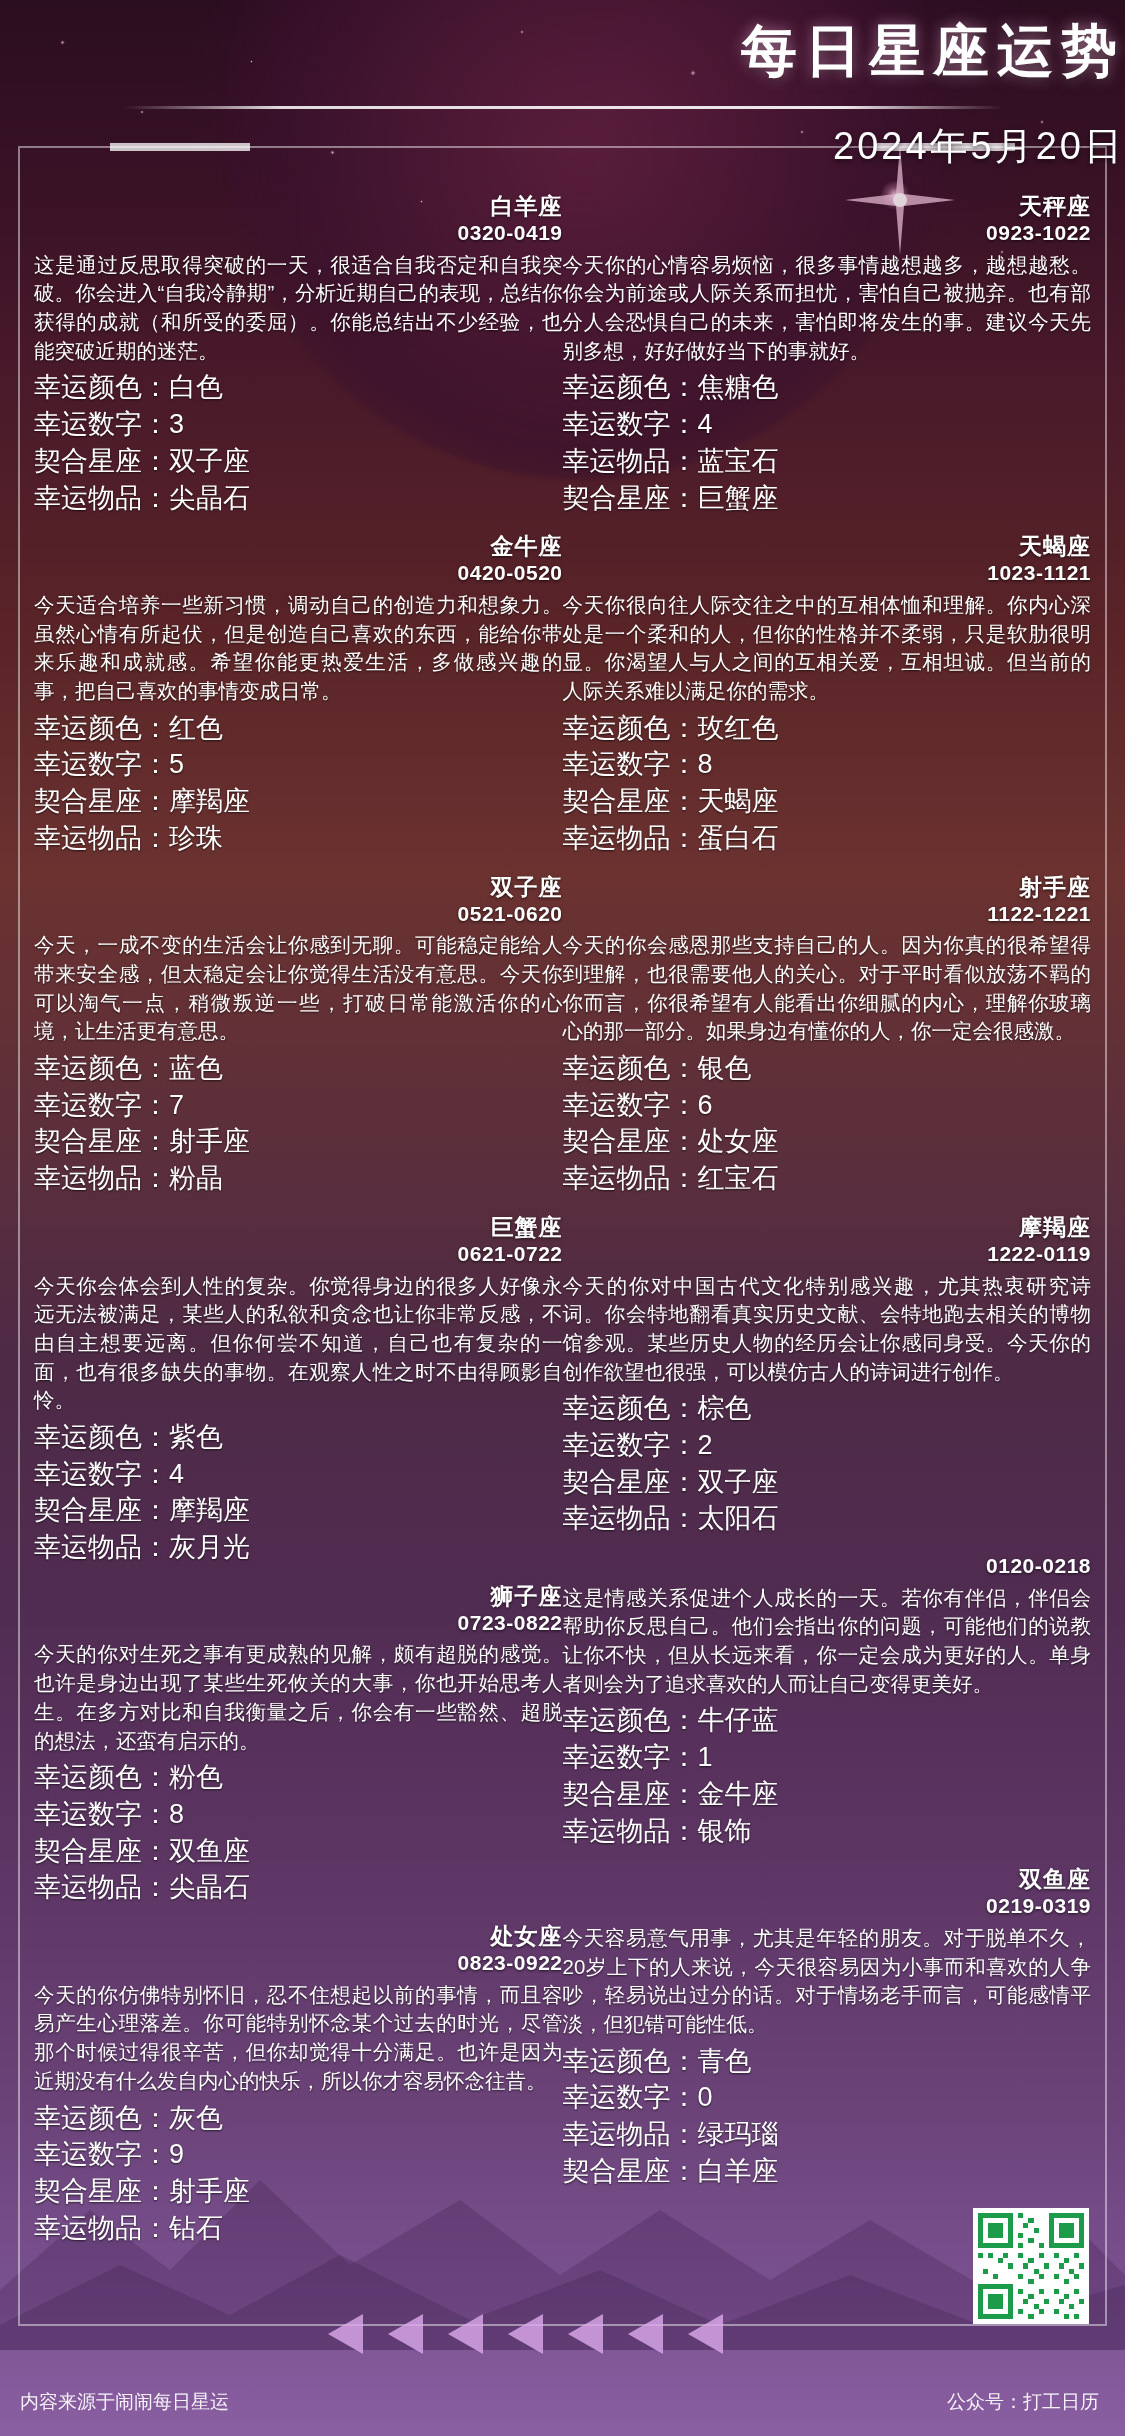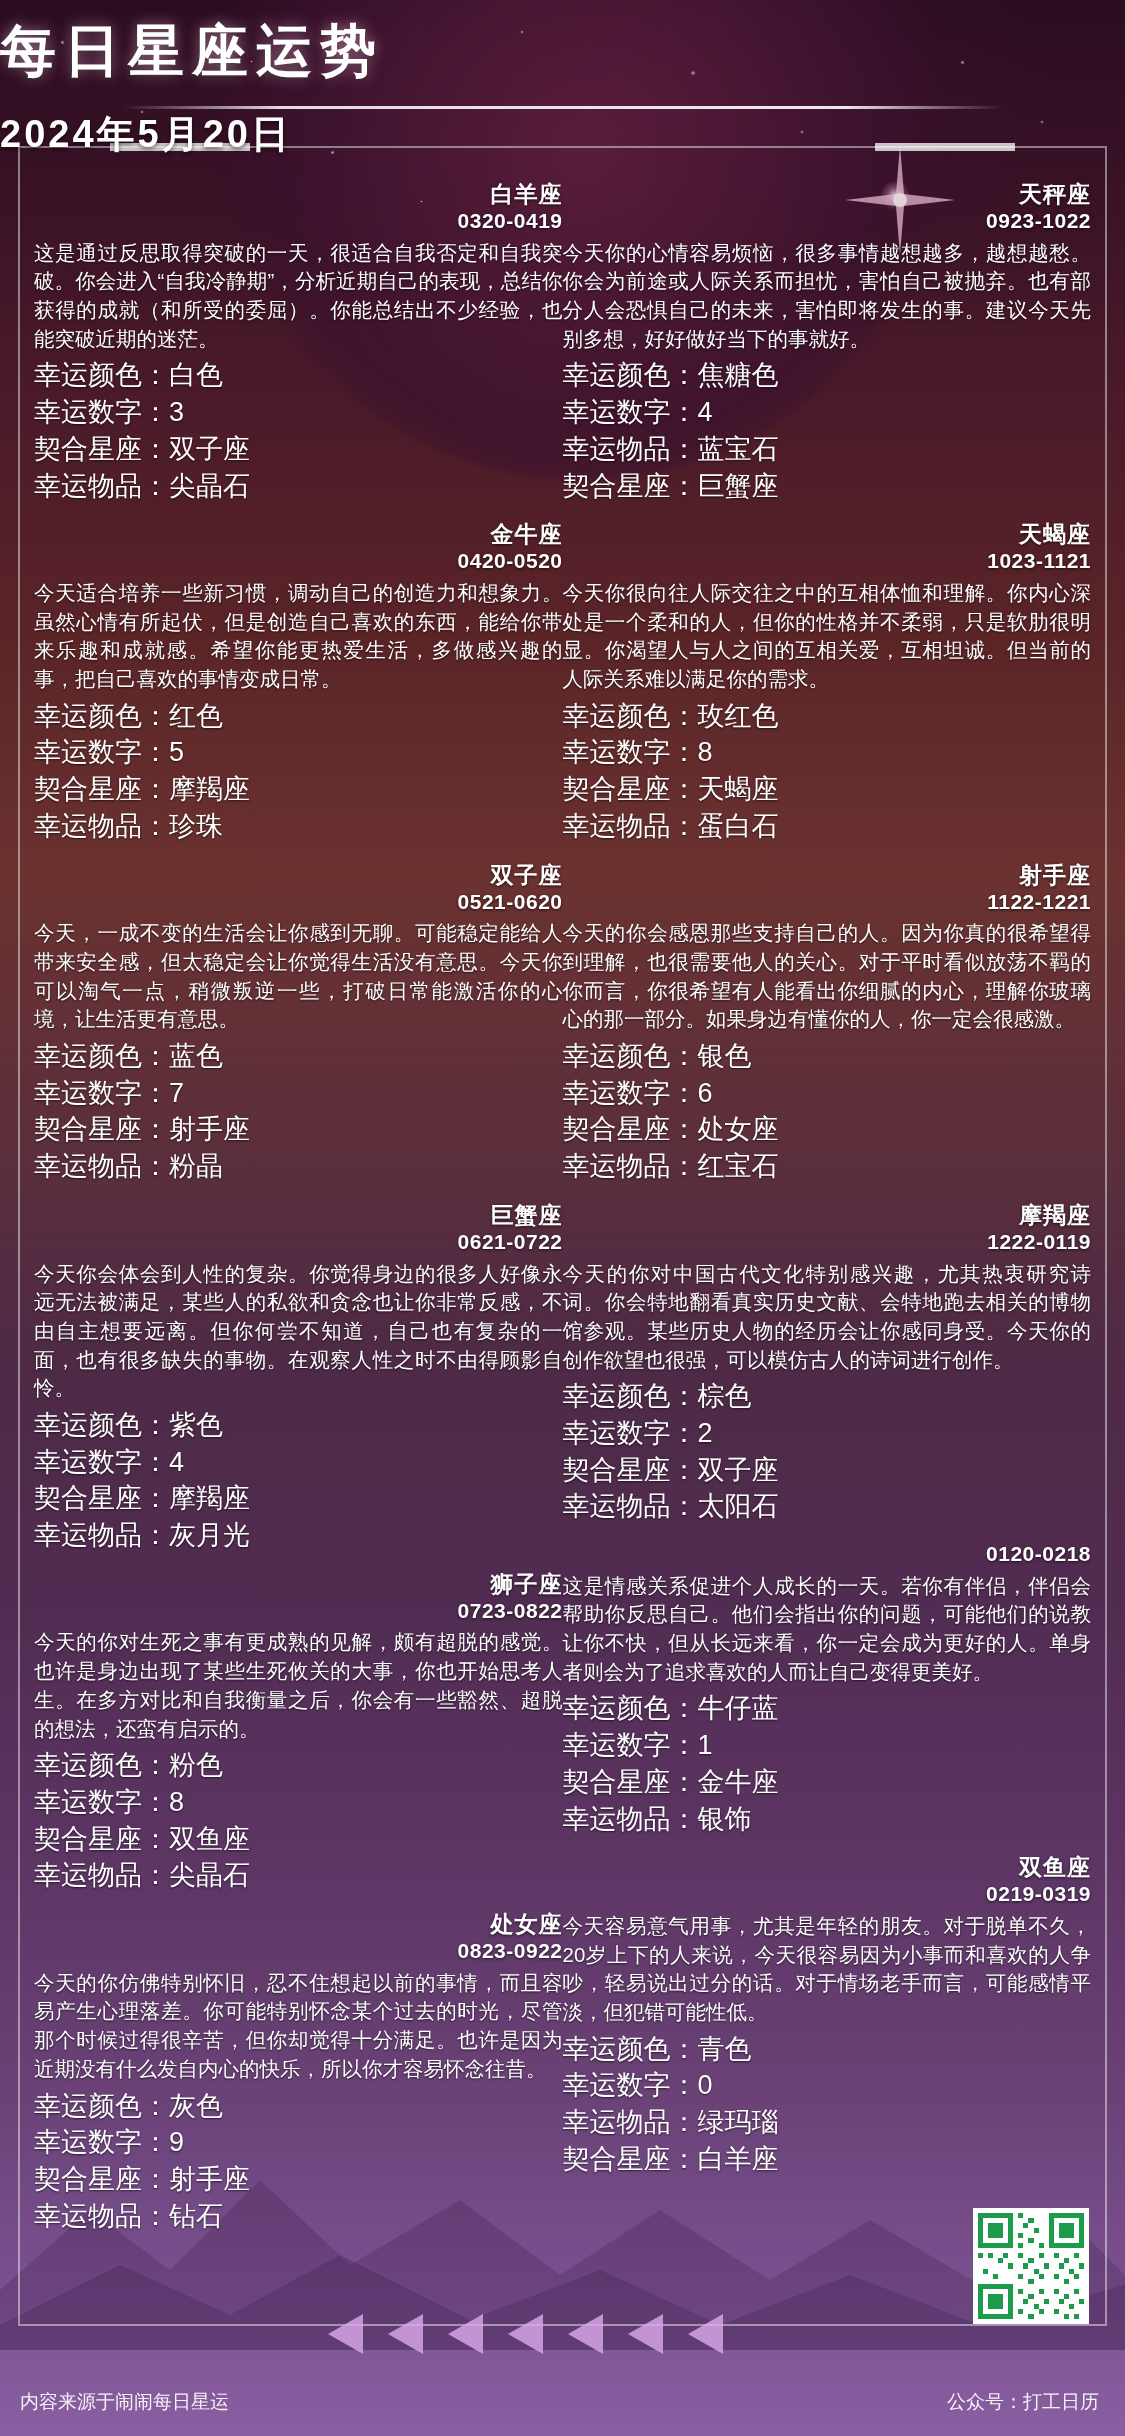--- a/index.html
+++ b/index.html
@@ -45,37 +45,38 @@
   }
   .sparkle {
     position: absolute;
     background: radial-gradient(circle, rgba(255,220,240,0.95) 0%, rgba(255,180,220,0.35) 35%, rgba(255,180,220,0) 70%);
     border-radius: 50%;
   }
   
   .header {
     position: relative;
     padding-top: 14px;
-    text-align: left;
+    text-align: right;
     z-index: 5;
   }
   .title {
     font-size: 56px;
     font-weight: bold;
     color: #ffffff;
     letter-spacing: 8px;
     text-shadow: 0 0 14px rgba(255,190,230,0.55), 0 3px 6px rgba(0,0,0,0.6);
   }
   .title-rule {
     width: 880px; height: 3px; margin: 16px auto 0;
     background: linear-gradient(90deg, rgba(255,255,255,0) 0%, rgba(255,255,255,0.85) 18%, rgba(255,255,255,0.9) 82%, rgba(255,255,255,0) 100%);
   }
   .subtitle {
+    margin-top: 12px;
     font-size: 38px;
-    font-weight: bold;
+    font-weight: normal;
     color: #ffffff;
     letter-spacing: 3px;
     text-shadow: 0 2px 5px rgba(0,0,0,0.6);
   }
   
   .frame {
     position: absolute;
     left: 18px; top: 146px;
     width: 1089px; height: 2180px;
     border: 2px solid rgba(255,255,255,0.45);

